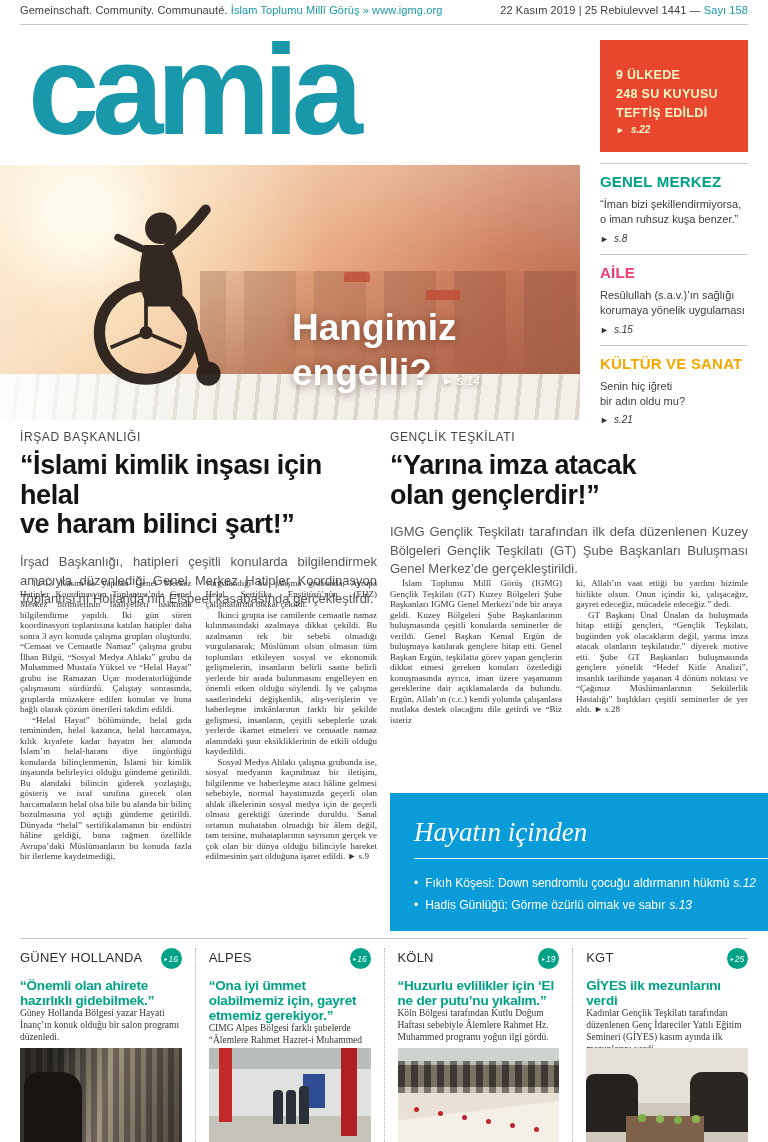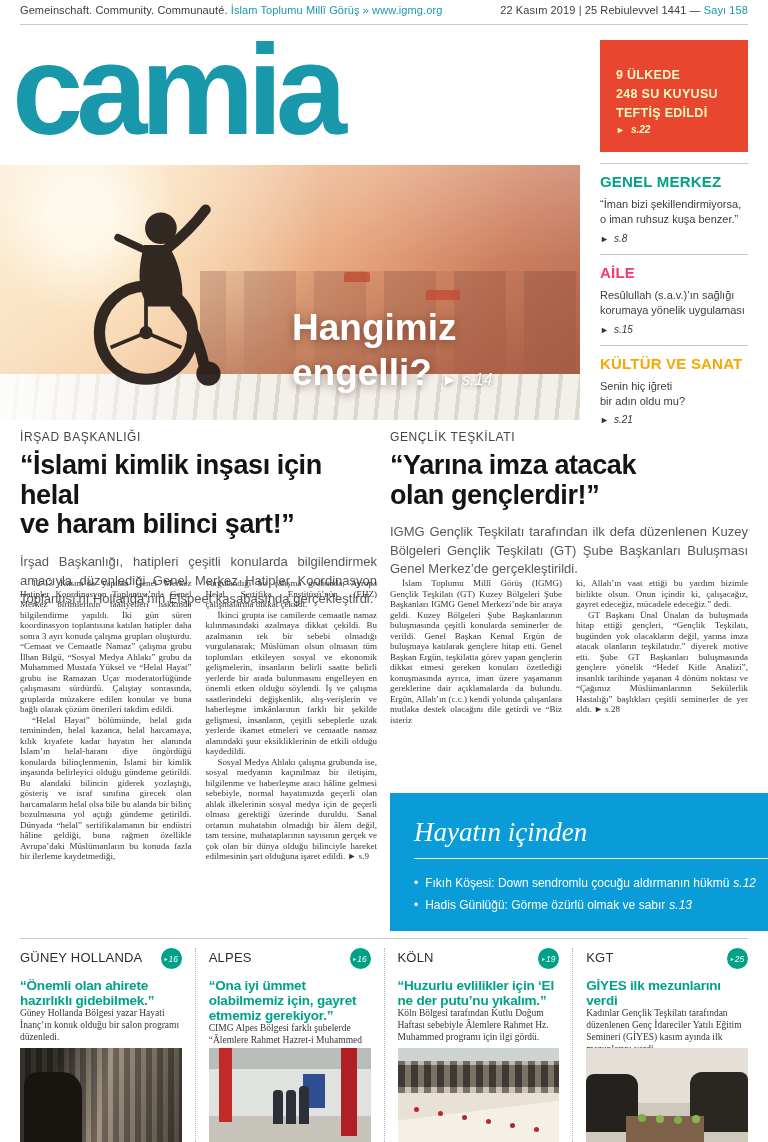--- a/index.html
+++ b/index.html
@@ -5,21 +5,21 @@
   html,body{margin:0;padding:0;background:#fff;}
   .page{position:relative;width:768px;height:1142px;background:#fff;overflow:hidden;
         font-family:"Liberation Sans",sans-serif;color:#3d3d3f;}
   .preline{white-space:pre-line;}
   
   .topbar{position:absolute;left:20px;right:20px;top:4px;display:flex;justify-content:space-between;
           font-size:11px;letter-spacing:.1px;color:#3d3d3f;}
   .topbar .teal{color:#1898aa;text-align:center;}
   .rule{position:absolute;background:#c9c9c9;height:1px;}
   
-  .logo{position:absolute;left:12px;top:26px;font-size:128px;line-height:1;font-weight:bold;
+  .logo{position:absolute;left:28px;top:26px;font-size:128px;line-height:1;font-weight:bold;
         letter-spacing:-7px;color:#1898aa;}
   
   .promo{position:absolute;left:600px;top:40px;width:148px;height:112px;box-sizing:border-box;
          padding:26px 0 0 16px;color:#fef9c3;}
   .promo-line{font-size:12.5px;font-weight:bold;letter-spacing:.3px;line-height:1.5;}
   .promo-page{margin-top:2px;font-size:9px;font-weight:bold;}
   .promo-page i{font-style:italic;margin-left:6px;font-size:10px;}
   
   .sidebar{position:absolute;left:600px;top:163px;width:148px;}
   .side-sec{border-top:1px solid #c9c9c9;padding:9px 0 10px;}
@@ -36,21 +36,21 @@
        linear-gradient(to top,rgba(140,70,50,.85),rgba(140,70,50,.15) 75%,rgba(140,70,50,0)),
        repeating-linear-gradient(90deg,rgba(120,55,40,.55) 0 26px,rgba(160,85,60,.35) 26px 44px,rgba(100,50,40,.5) 44px 70px);}
   .hero-roof{position:absolute;width:34px;height:10px;background:#c34a33;opacity:.75;border-radius:2px 2px 0 0;}
   .hero-deck{position:absolute;left:0;right:0;bottom:0;height:46px;
      background:repeating-linear-gradient(96deg,#f3f0ea 0 16px,#ddd8cd 16px 20px);}
   .hero-deck:after{content:"";position:absolute;inset:0;background:linear-gradient(90deg,rgba(255,255,255,.85),rgba(255,255,255,0) 45%);}
   .hero-haze{position:absolute;inset:0;background:linear-gradient(to bottom,rgba(255,255,255,.22),rgba(255,255,255,0) 38%);}
   .hero-sil{position:absolute;left:64px;bottom:24px;}
   .hero-title{position:absolute;left:292px;top:140px;color:#fff;font-weight:bold;font-size:37px;
      line-height:1.22;text-shadow:0 2px 8px rgba(60,20,10,.45);}
-  .hero-page{font-size:16px;font-weight:normal;font-style:italic;margin-left:10px;
+  .hero-page{font-size:12px;font-weight:normal;font-style:italic;margin-left:10px;
      text-shadow:0 1px 4px rgba(60,20,10,.5);}
   
   .article{position:absolute;top:430px;}
   .art-left{left:20px;width:357px;}
   .art-right{left:390px;width:358px;}
   .kicker{font-size:12px;letter-spacing:.6px;color:#444;}
   .headline{margin-top:7px;font-size:27px;line-height:1.1;font-weight:bold;color:#141414;letter-spacing:-.4px;}
   .lead{margin-top:13px;font-size:13px;line-height:1.42;color:#57585a;text-align:justify;}
   .bodycols{position:absolute;top:578px;display:flex;gap:14px;}
   .bc-left{left:20px;width:357px;}
@@ -282,21 +282,21 @@
     <div class="b-item">
       <div class="b-inner">
         <div class="b-head">
           <span class="b-region">KÖLN</span>
           <span class="badge" style="background-color: rgb(0, 162, 135);">
               <span class="arr">▸</span>
               <span>19</span>
             </span>
         </div>
         <div class="b-headline" style="color: rgb(0, 162, 135);">“Huzurlu evlilikler için ‘El ne der putu’nu yıkalım.”</div>
-        <div class="b-body">Köln Bölgesi tarafından Kutlu Doğum Haftası sebebiyle Âlemlere Rahmet Hz. Muhammed programı için ilgi gördü.</div>
+        <div class="b-body">Köln Bölgesi tarafından Kutlu Doğum Haftası sebebiyle Âlemlere Rahmet Hz. Muhammed programı yoğun ilgi gördü.</div>
         <div class="b-photo photo-3">
           <div class="table"></div>
           <div class="roses"></div>
         </div>
       </div>
     </div>
 
     <div class="b-item">
       <div class="b-inner">
         <div class="b-head">

